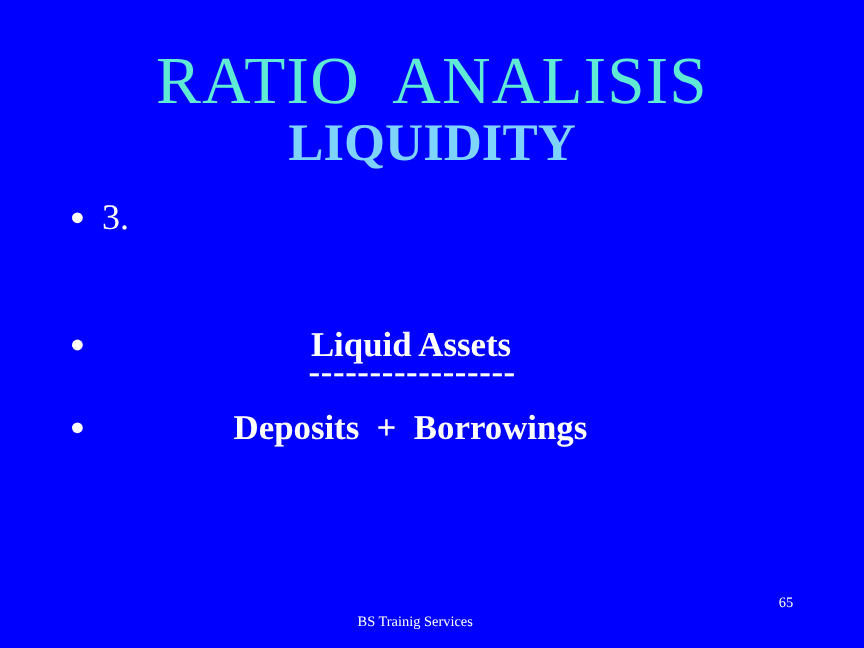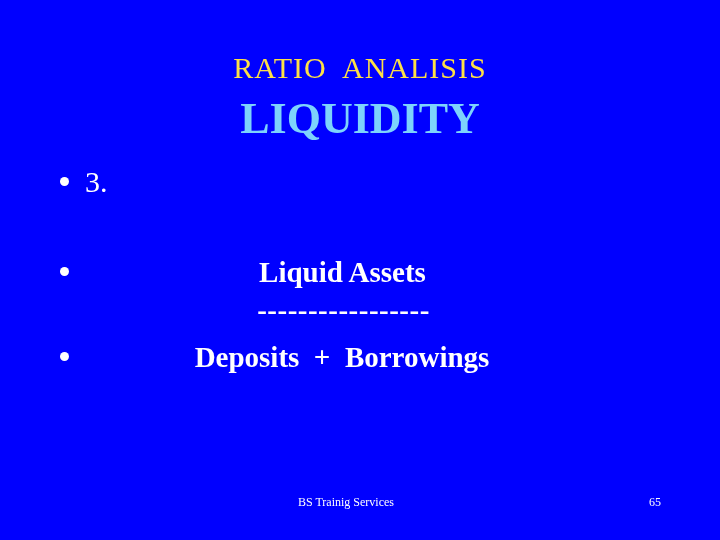--- a/index.html
+++ b/index.html
@@ -25,22 +25,22 @@
   
   .title-block {
     position: absolute;
     left: 0;
     top: 42px;
     width: 720px;
     text-align: center;
   }
   .title-line-1 {
     display: block;
-    color: #fde047;
-    font-size: 30px;
+    color: #5eead4;
+    font-size: 56px;
     font-weight: normal;
     line-height: 52px;
     letter-spacing: 1px;
     white-space: pre;
   }
   .title-line-2 {
     display: block;
     color: #7dd3fc;
     font-size: 44px;
     font-weight: bold;
@@ -76,21 +76,21 @@
   #row-number { top: 162px; }
   #row-number .bullet-text {
     left: 85px;
     top: 0;
     font-size: 30px;
     line-height: 40px;
     font-weight: normal;
   }
 
   
-  #row-numerator { top: 252px; }
+  #row-numerator { top: 268px; }
   #row-numerator .bullet-text {
     left: 0;
     top: 0;
     width: 720px;
     padding-right: 35px;
     box-sizing: border-box;
     text-align: center;
     font-size: 29px;
     line-height: 40px;
     font-weight: bold;
@@ -135,21 +135,21 @@
     width: 720px;
     text-align: center;
     color: #ffffff;
   }
   .footer-line {
     display: block;
     font-size: 12px;
     line-height: 15px;
     white-space: pre;
   }
-  .footer-credit { padding-right: 28px; }
+  .footer-credit { padding-right: 28px; margin-top: 16px; }
   .footer-email  { padding-right: 10px; }
 
   .page-number {
     position: absolute;
     left: 640px;
     top: 495px;
     width: 30px;
     text-align: center;
     color: #ffffff;
     font-size: 12px;

